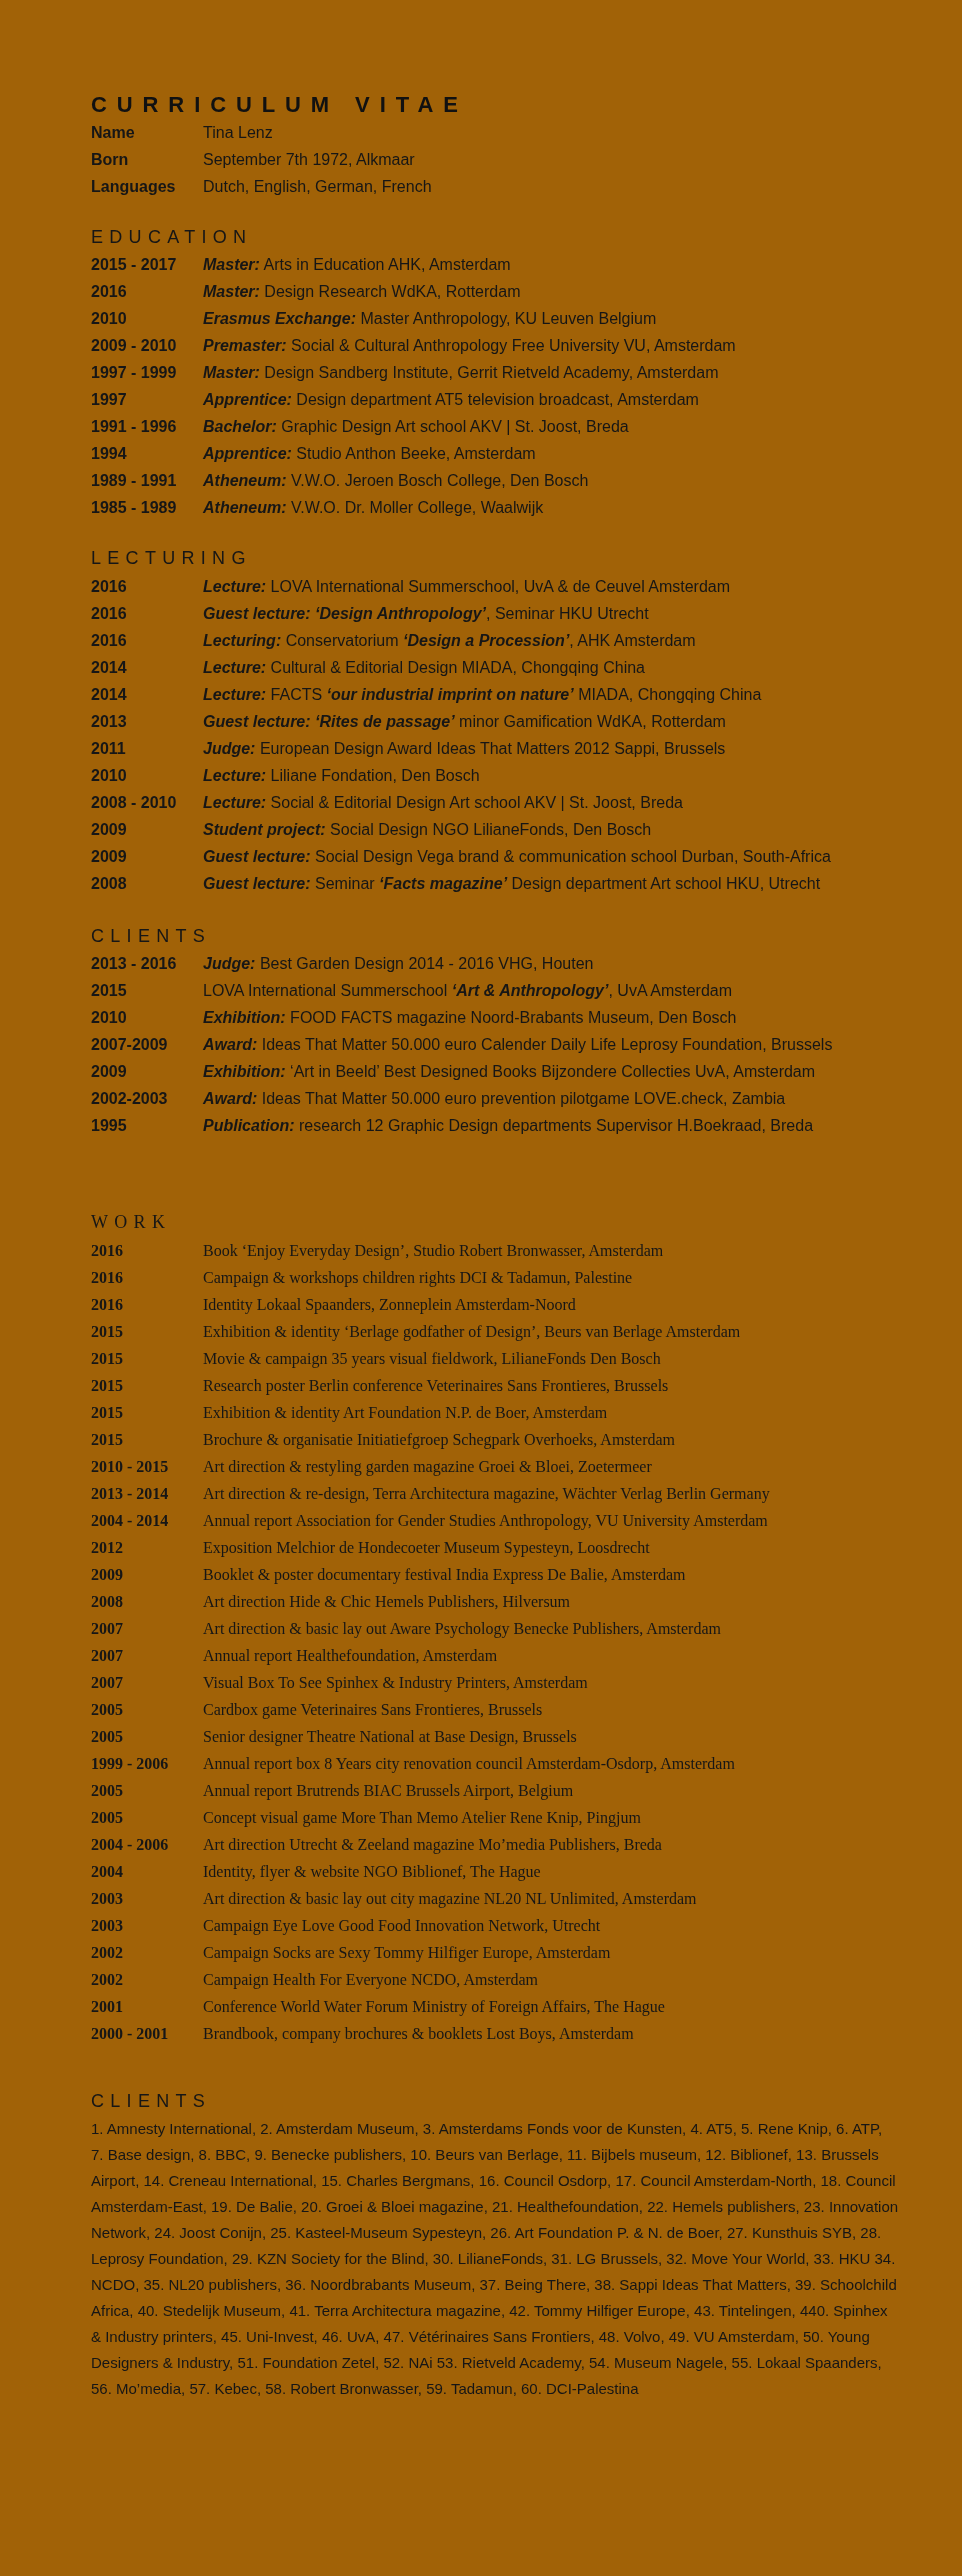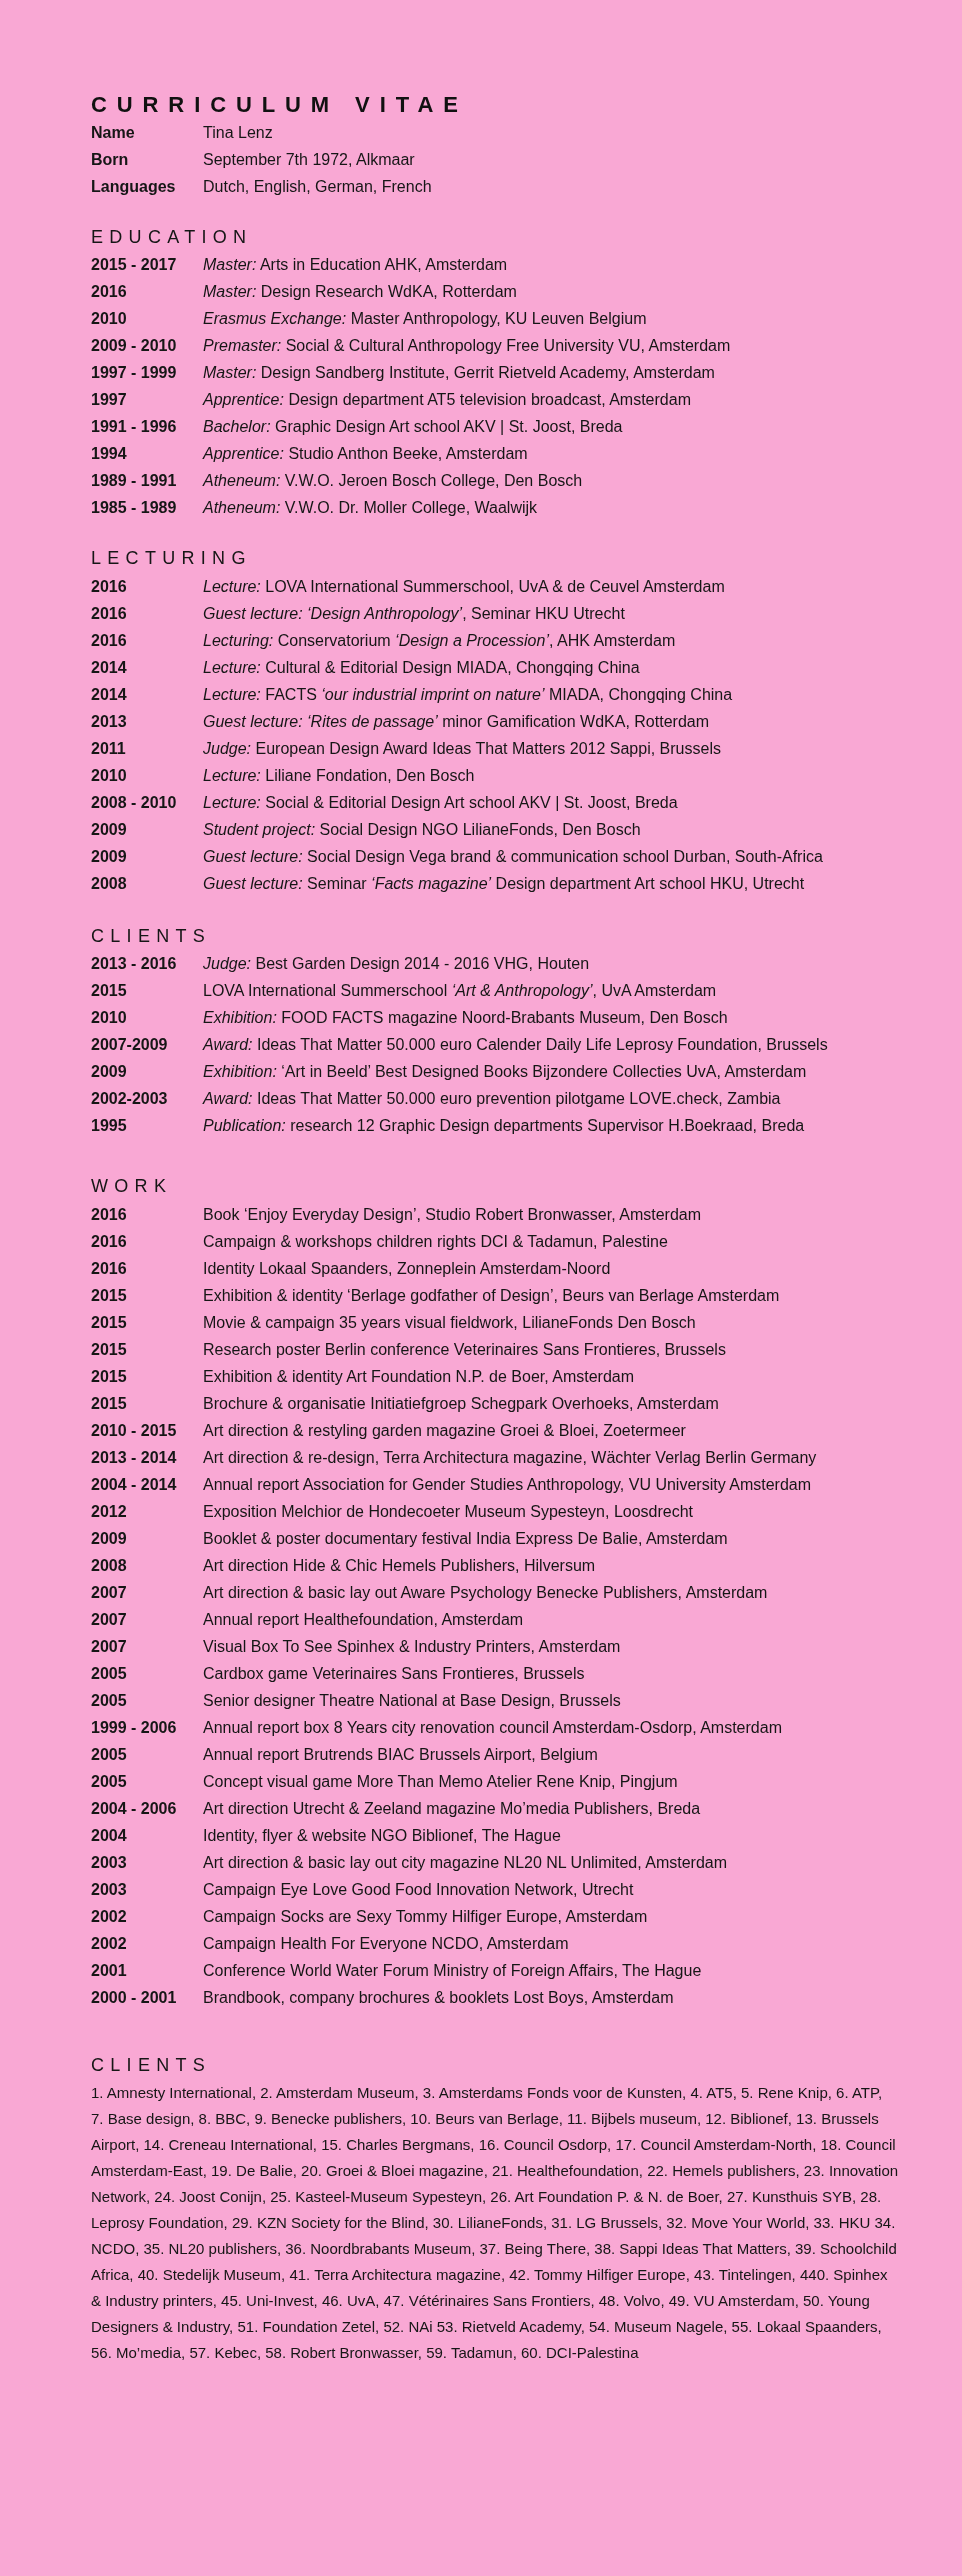--- a/index.html
+++ b/index.html
@@ -7,21 +7,21 @@
     padding: 0;
     background: #ffffff;
   }
   .page {
     position: relative;
     width: 962px;
     height: 2576px;
     box-sizing: border-box;
     padding: 91px 45px 0 91px;
     overflow: hidden;
-    background: #f9a8d4;
+    background: #a16207;
     color: #161616;
     font-family: "Liberation Sans", "DejaVu Sans", sans-serif;
     font-size: 16px;
   }
   h1.title {
     margin: 0;
     font-size: 22px;
     font-weight: 700;
     letter-spacing: 0.45em;
     line-height: 27.6px;
@@ -35,35 +35,36 @@
   }
   .col-label {
     font-weight: 700;
     white-space: nowrap;
   }
   .col-value {
     white-space: nowrap;
   }
   .col-value em {
     font-style: italic;
+    font-weight: bold;
   }
   .profile { }
   .heading {
     margin: 0;
     font-size: 18px;
     font-weight: 400;
     letter-spacing: 0.35em;
     line-height: 27.6px;
     color: #161616;
     white-space: nowrap;
   }
   .sec-education { margin-top: 24px; }
   .sec-lecturing { margin-top: 24px; }
   .sec-honors   { margin-top: 26px; }
-  .sec-work     { margin-top: 34px; }
+  .sec-work     { margin-top: 70px; font-family: Liberation Serif, serif; }
   .sec-clients  { margin-top: 41px; }
   .client-line {
     font-size: 15px;
     line-height: 26px;
     white-space: nowrap;
   }
 </style>
 </head>
 <body>
 

